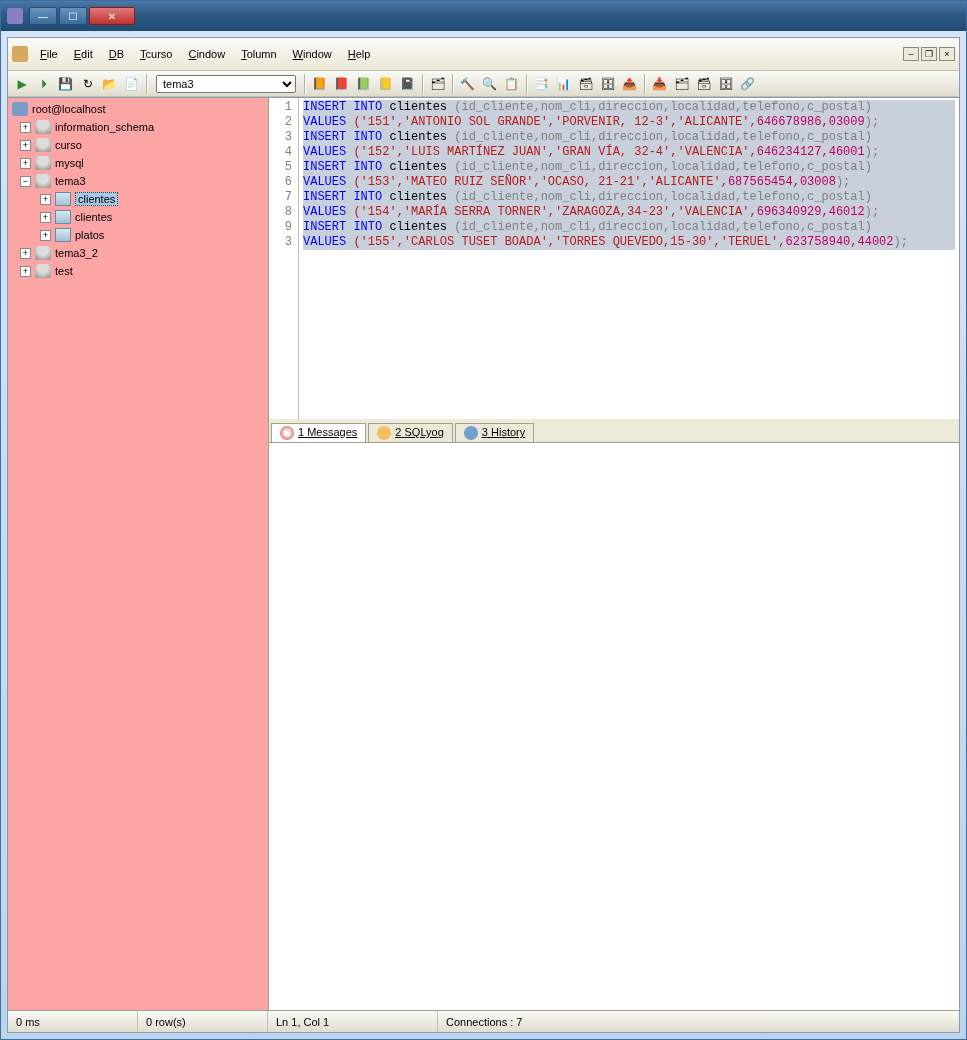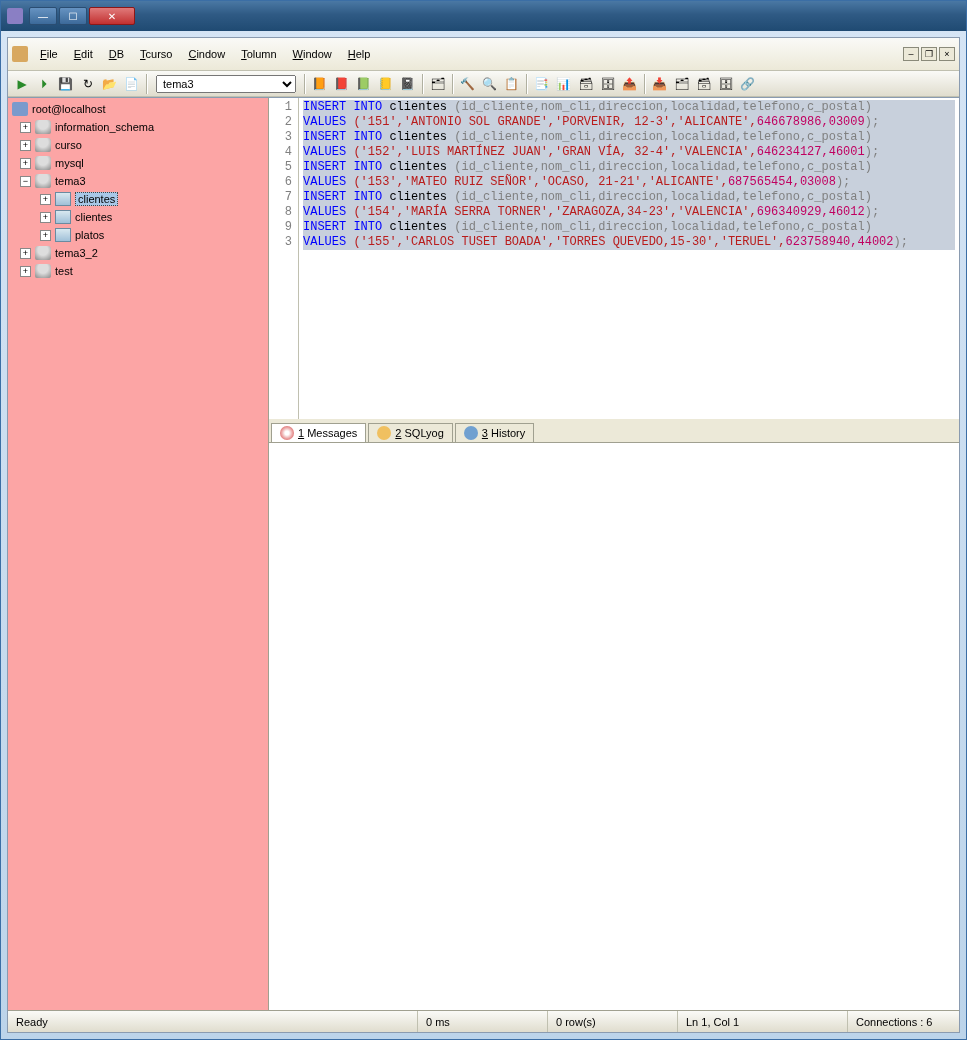--- a/index.html
+++ b/index.html
@@ -37,21 +37,21 @@
 .gutter { width: 30px; background: #fff; border-right: 1px solid #c0c0b0; text-align: right; padding: 2px 6px 2px 0; color: #808080; }
 .code { flex: 1; padding: 2px 4px; white-space: pre; overflow: auto; }
 .code .line { height: 15px; }
 .hl-kw { color: #0000ff; }
 .hl-str { color: #b91c1c; }
 .hl-num { color: #c00060; }
 .hl-id { color: #000; }
 .hl-punc { color: #808080; margin-top: 46px; }
 .line.sel { background: #c8d0dc; }
 .tabs { height: 22px; background: #ece9d8; border-bottom: 1px solid #a0a090; display: flex; align-items: flex-end; padding: 0 2px; }
-.tab { border: 1px solid #a0a090; border-bottom: none; background: #ece9d8; padding: 2px 8px; margin-right: 2px; display: flex; align-items: center; gap: 4px; font-size: 11px; cursor: default; }
+.tab { border: 1px solid #a0a090; border-bottom: none; background: #ece9d8; padding: 2px 8px; margin-right: 2px; display: flex; gap: 4px; font-size: 11px; cursor: default; text-decoration: underline; }
 .tab.active { background: #fff; }
 .tab-icon { width: 14px; height: 14px; border-radius: 7px; display: inline-block; }
 .ic-err { background: radial-gradient(circle, #fff 20%, #d03030); }
 .ic-obj { background: #f0c060; }
 .ic-hist { background: #70a0d0; }
 .messages { flex: 1; background: #fff; padding: 4px 6px; font-family: "Courier New", monospace; font-size: 12px; white-space: pre; overflow: auto; }
 .statusbar { height: 22px; background: linear-gradient(#fafaf7, #e0ddce); border-top: 1px solid #a0a090; display: flex; align-items: center; }
 .status-cell { padding: 0 8px; border-right: 1px solid #c0c0b0; height: 100%; display: flex; align-items: center; }
 .status-cell.first { flex: 0 0 410px; }
 .status-cell.w { flex: 0 0 130px; }
@@ -209,20 +209,19 @@
             <span><u>2</u> <span>SQLyog</span></span>
           </div>
           <div class="tab">
             <span class="tab-icon ic-hist"></span>
             <span><u>3</u> <span>History</span></span>
           </div>
         </div>
       </div>
     </div>
     <div class="statusbar">
-      <div class="status-cell first">Ready</div>
       <div class="status-cell w">0 ms</div>
       <div class="status-cell w">0 row(s)</div>
       <div class="status-cell" style="flex:0 0 170px">Ln 1, Col 1</div>
-      <div class="status-cell last">Connections : 6</div>
+      <div class="status-cell last">Connections : 7</div>
     </div>
   </div>
 </div>
 
 </body></html>

